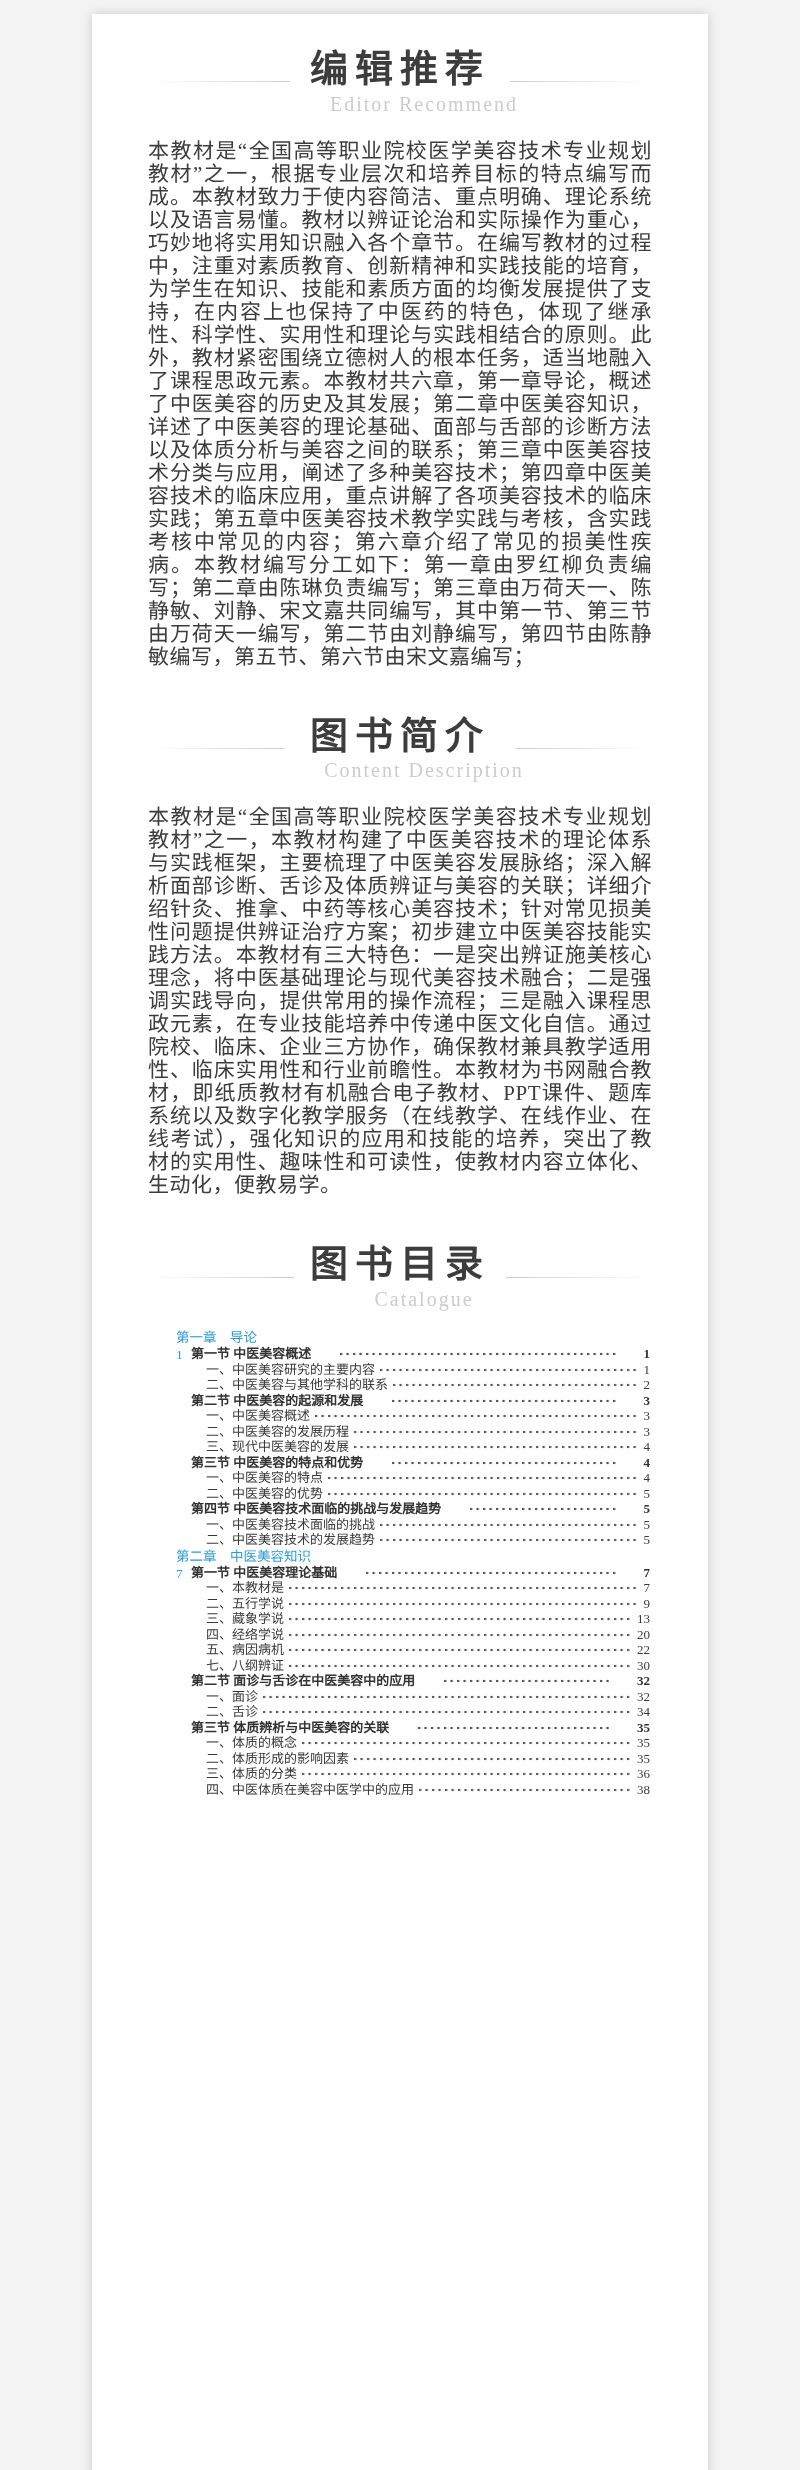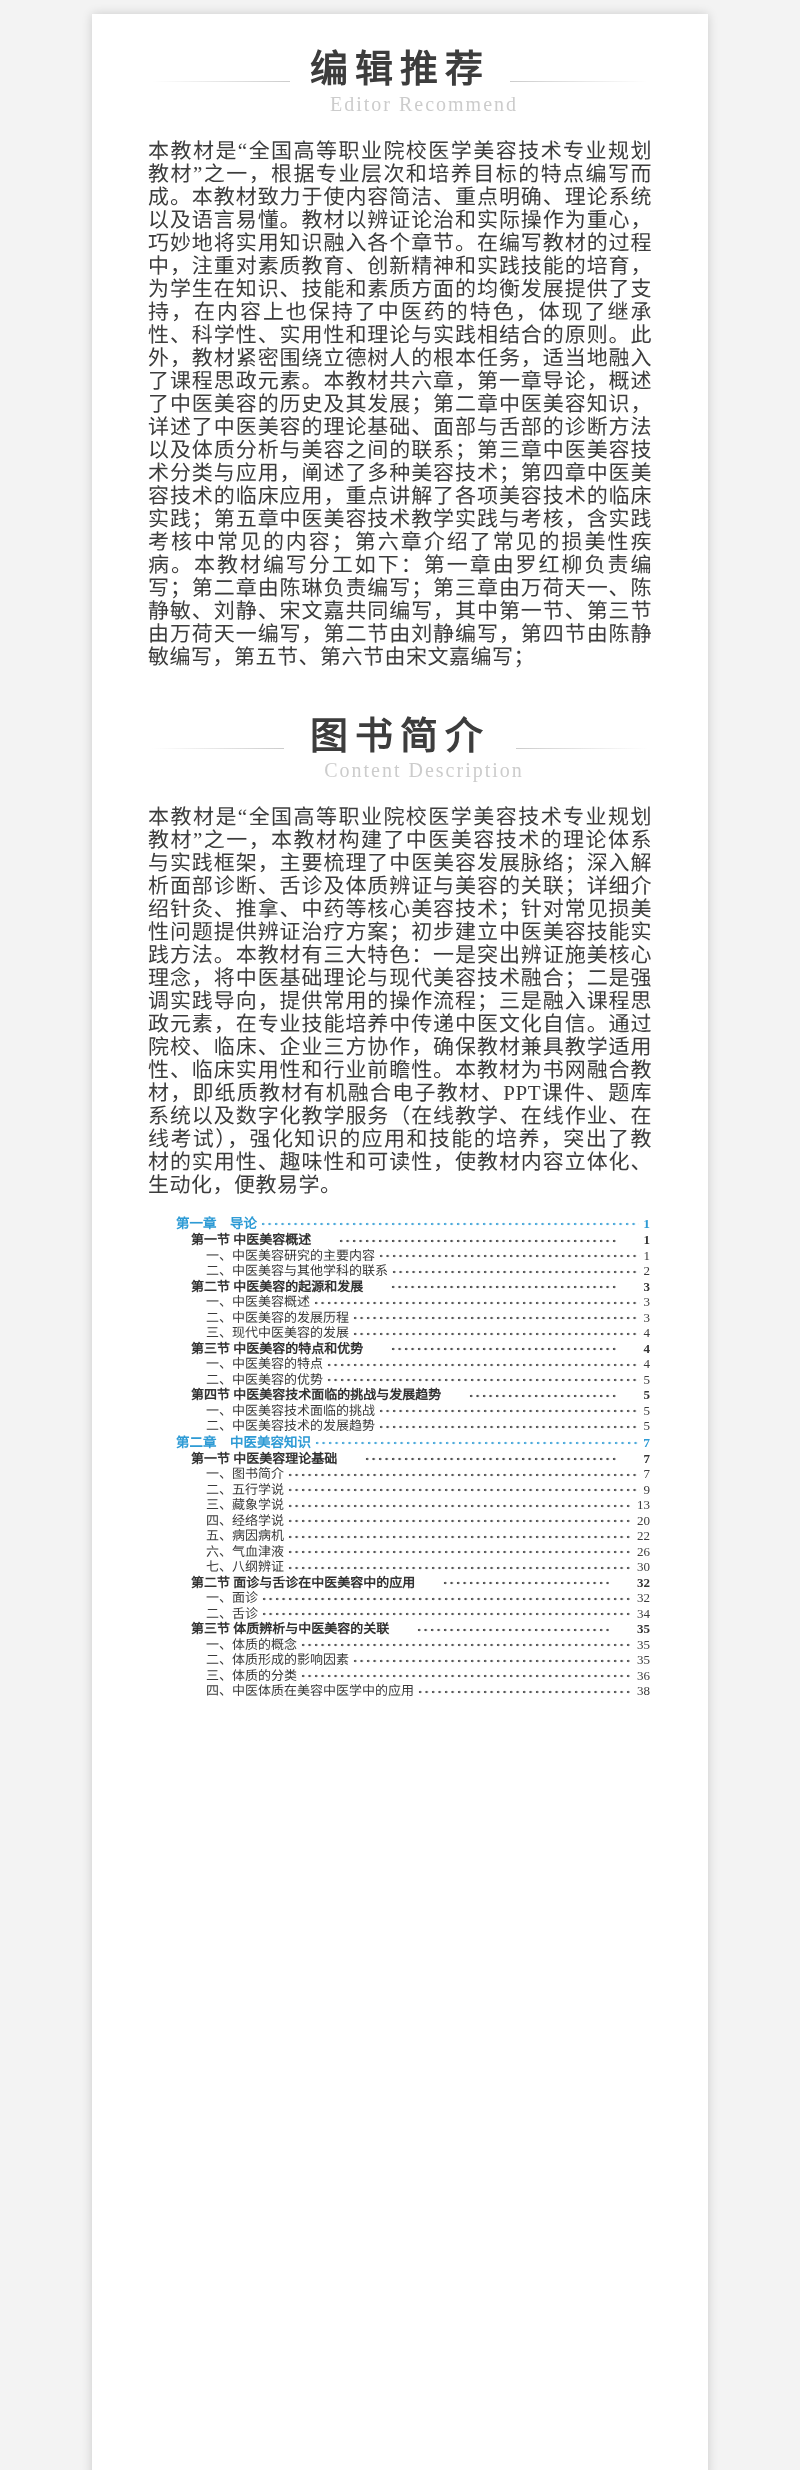--- a/index.html
+++ b/index.html
@@ -66,24 +66,25 @@
     color: #333333;
   }
   .toc-row {
     display: flex;
     align-items: baseline;
     height: 15.5px;
     line-height: 15.5px;
     white-space: nowrap;
   }
   .toc-row.chapter {
-    font-weight: bold;
+    font-weight: normal;
     font-size: 13.5px;
     height: 17px;
     line-height: 17px;
+    flex-direction: column;
   }
   .toc-row.section { font-weight: bold; margin-left: 15px; gap: 24px; }
   .toc-row.item    { margin-left: 30px; color: #3a3a3a; }
   .toc-row .label { flex: 0 0 auto; }
   .toc-row .dots {
     flex: 1 1 auto;
     height: 13px;
     margin: 0 4px;
     align-self: center;
     background-image: radial-gradient(circle at 2px 7px, currentColor 1.1px, rgba(0,0,0,0) 1.6px);
@@ -120,20 +121,28 @@
         <div class="en-title">Content Description</div>
       </div>
       <div class="head-line right"></div>
     </div>
     <div class="paragraphs">
         <p class="body-para">本教材是“全国高等职业院校医学美容技术专业规划教材”之一，本教材构建了中医美容技术的理论体系与实践框架，主要梳理了中医美容发展脉络；深入解析面部诊断、舌诊及体质辨证与美容的关联；详细介绍针灸、推拿、中药等核心美容技术；针对常见损美性问题提供辨证治疗方案；初步建立中医美容技能实践方法。本教材有三大特色：一是突出辨证施美核心理念，将中医基础理论与现代美容技术融合；二是强调实践导向，提供常用的操作流程；三是融入课程思政元素，在专业技能培养中传递中医文化自信。通过院校、临床、企业三方协作，确保教材兼具教学适用性、临床实用性和行业前瞻性。本教材为书网融合教材，即纸质教材有机融合电子教材、PPT课件、题库系统以及数字化教学服务（在线教学、在线作业、在线考试），强化知识的应用和技能的培养，突出了教材的实用性、趣味性和可读性，使教材内容立体化、生动化，便教易学。</p>
       </div>
   </section>
 
   <section>
+    <div class="section-head">
+      <div class="head-line left"></div>
+      <div class="head-titles">
+        <h2 class="cn-title">图书目录</h2>
+        <div class="en-title">Catalogue</div>
+      </div>
+      <div class="head-line right"></div>
+    </div>
     <div class="toc">
         <div class="toc-row chapter" style="color: rgb(46, 155, 213);">
           <span class="label">第一章　导论</span>
           <span class="dots"></span>
           <span class="pagenum">1</span>
         </div>
         <div class="toc-row section">
           <span class="label">第一节 中医美容概述</span>
           <span class="dots"></span>
           <span class="pagenum">1</span>
@@ -202,21 +211,21 @@
           <span class="label">第二章　中医美容知识</span>
           <span class="dots"></span>
           <span class="pagenum">7</span>
         </div>
         <div class="toc-row section">
           <span class="label">第一节 中医美容理论基础</span>
           <span class="dots"></span>
           <span class="pagenum">7</span>
         </div>
         <div class="toc-row item">
-          <span class="label">一、图书简介</span>
+          <span class="label">一、本教材是</span>
           <span class="dots"></span>
           <span class="pagenum">7</span>
         </div>
         <div class="toc-row item">
           <span class="label">二、五行学说</span>
           <span class="dots"></span>
           <span class="pagenum">9</span>
         </div>
         <div class="toc-row item">
           <span class="label">三、藏象学说</span>
@@ -227,25 +236,20 @@
           <span class="label">四、经络学说</span>
           <span class="dots"></span>
           <span class="pagenum">20</span>
         </div>
         <div class="toc-row item">
           <span class="label">五、病因病机</span>
           <span class="dots"></span>
           <span class="pagenum">22</span>
         </div>
         <div class="toc-row item">
-          <span class="label">六、气血津液</span>
-          <span class="dots"></span>
-          <span class="pagenum">26</span>
-        </div>
-        <div class="toc-row item">
           <span class="label">七、八纲辨证</span>
           <span class="dots"></span>
           <span class="pagenum">30</span>
         </div>
         <div class="toc-row section">
           <span class="label">第二节 面诊与舌诊在中医美容中的应用</span>
           <span class="dots"></span>
           <span class="pagenum">32</span>
         </div>
         <div class="toc-row item">

